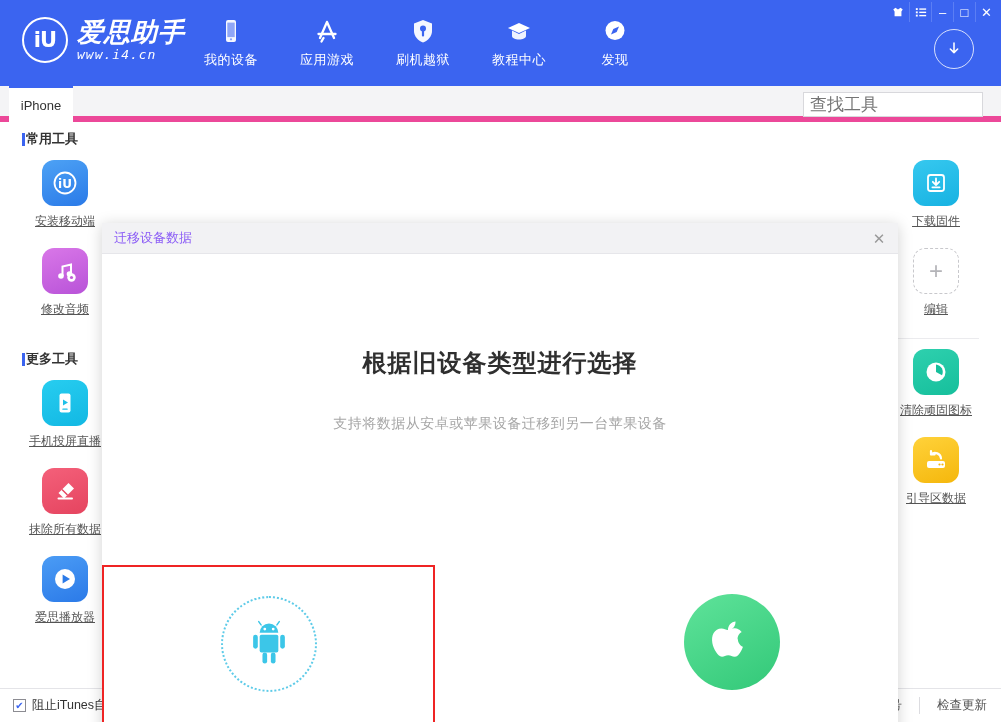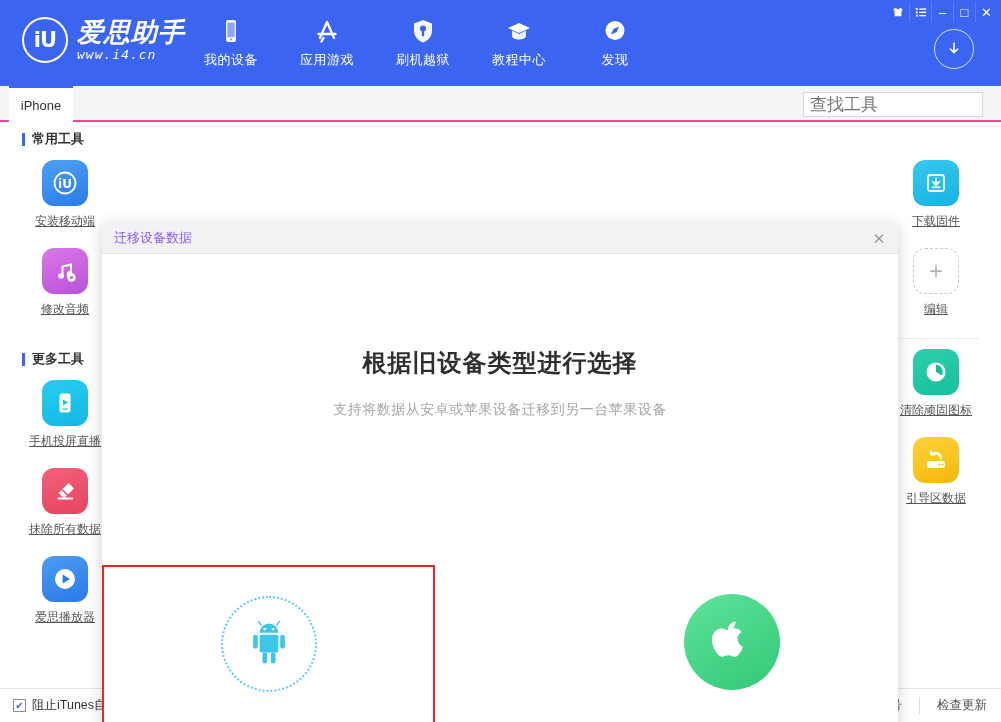--- a/index.html
+++ b/index.html
@@ -72,21 +72,21 @@
     width: 40px; height: 40px; border-radius: 50%;
     border: 1.5px solid rgba(255,255,255,0.8);
     display: flex; align-items: center; justify-content: center;
     cursor: pointer;
   }
 
   
   .subheader {
     position: absolute; left: 0; top: 86px;
     width: 1001px; height: 36px;
-    background: #f4f4f6; border-bottom: 2px solid #ec4899;
+    background: #f4f4f6; border-bottom: 6px solid #ec4899;
   }
   .device-tab {
     position: absolute; left: 9px; top: 0;
     width: 64px; height: 36px;
     background: #ffffff;
     border-top: 2px solid #3b64f0;
     display: flex; align-items: center; justify-content: center;
     font-size: 13px; color: #333; cursor: pointer;
   }
   .searchbox {
@@ -113,21 +113,21 @@
     position: absolute; top: 0;
     width: 130px;
     display: flex; flex-direction: column; align-items: center;
   }
   .tool-col.left { left: 0; }
   .tool-col.right { right: 0; }
 
   .section-head {
     width: 100%; height: 34px;
     display: flex; align-items: center;
-    padding-left: 22px; gap: 7px;
+    padding-left: 22px; gap: 1px;
     font-size: 13px; color: #333; font-weight: bold;
   }
   .section-bar { width: 3px; height: 13px; background: #3b64f0; }
 
   .tool {
     width: 130px; height: 88px;
     display: flex; flex-direction: column;
     align-items: center; justify-content: flex-start;
     gap: 7px; padding-top: 4px; cursor: pointer;
   }
@@ -184,21 +184,21 @@
     font-family: "DejaVu Sans", sans-serif;
   }
 
   .modal-body { position: relative; height: 546px; }
   .modal-heading {
     text-align: center; margin-top: 93px;
     font-size: 24px; color: #2f2f2f; font-weight: bold;
     letter-spacing: 1px;
   }
   .modal-sub {
-    text-align: center; margin-top: 22px;
+    text-align: center; margin-top: 36px;
     font-size: 14px; color: #a6a6a6; letter-spacing: 0.5px;
   }
 
   .choices {
     position: absolute; left: 0; top: 218px;
     width: 796px;
     display: flex; justify-content: center; gap: 130px;
   }
   .choice {
     width: 348px; height: 235px;

